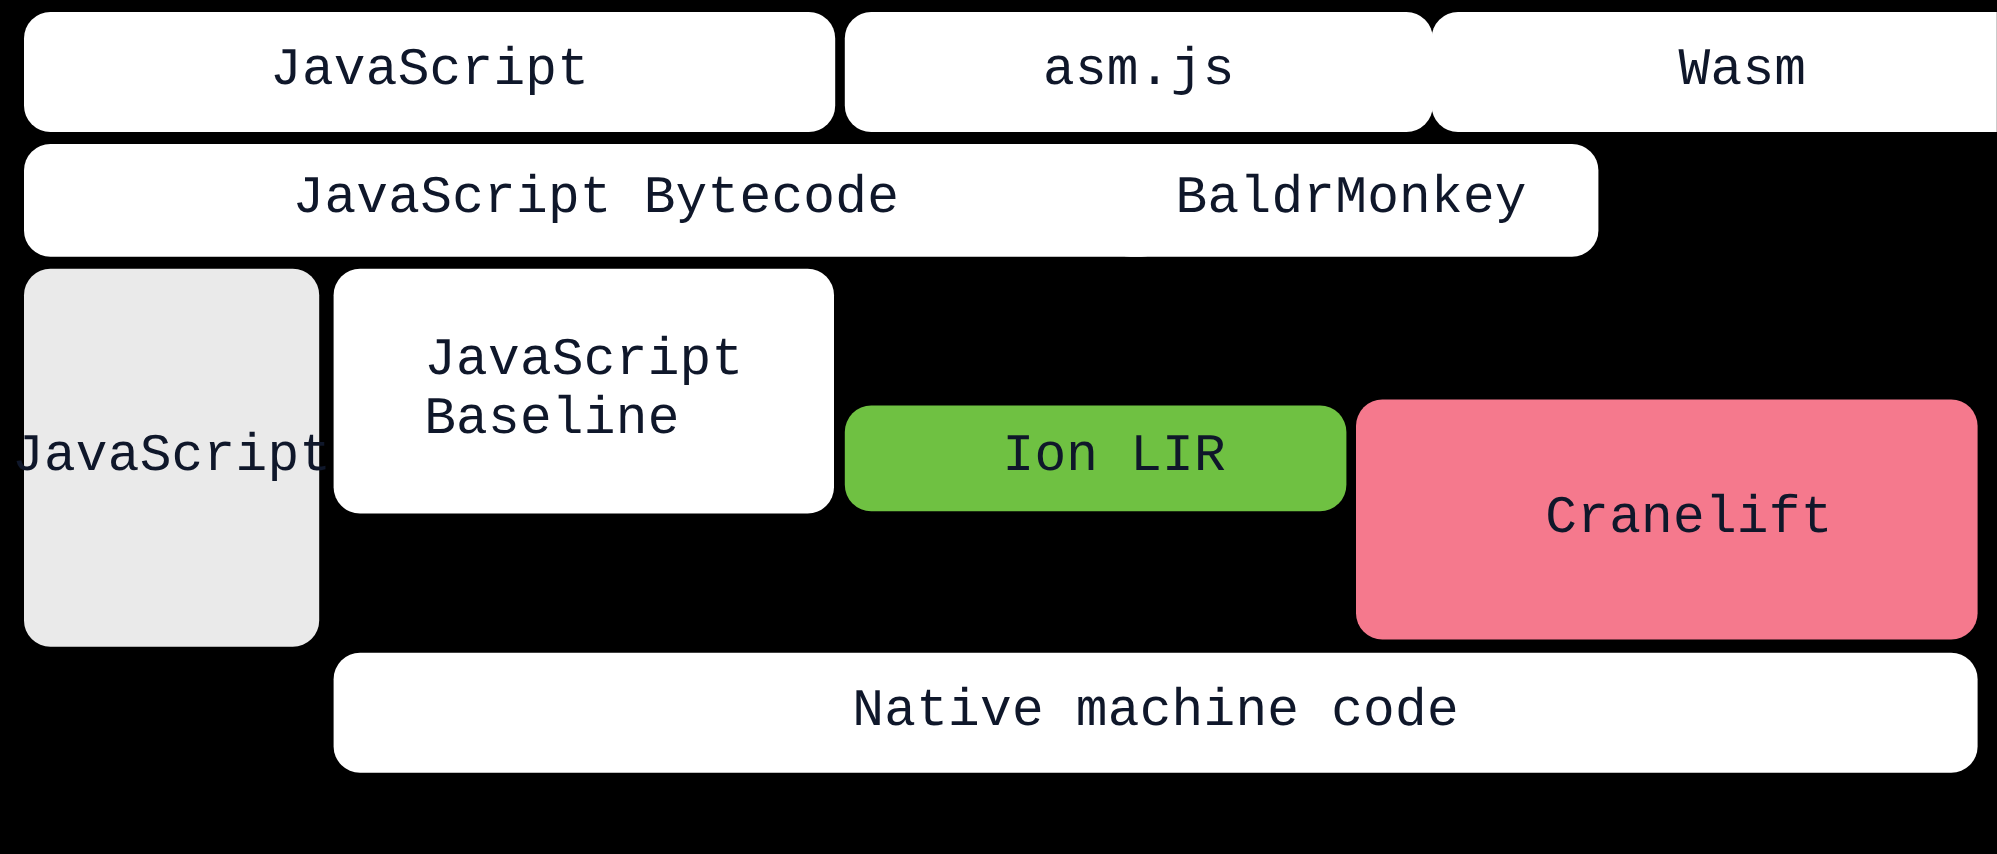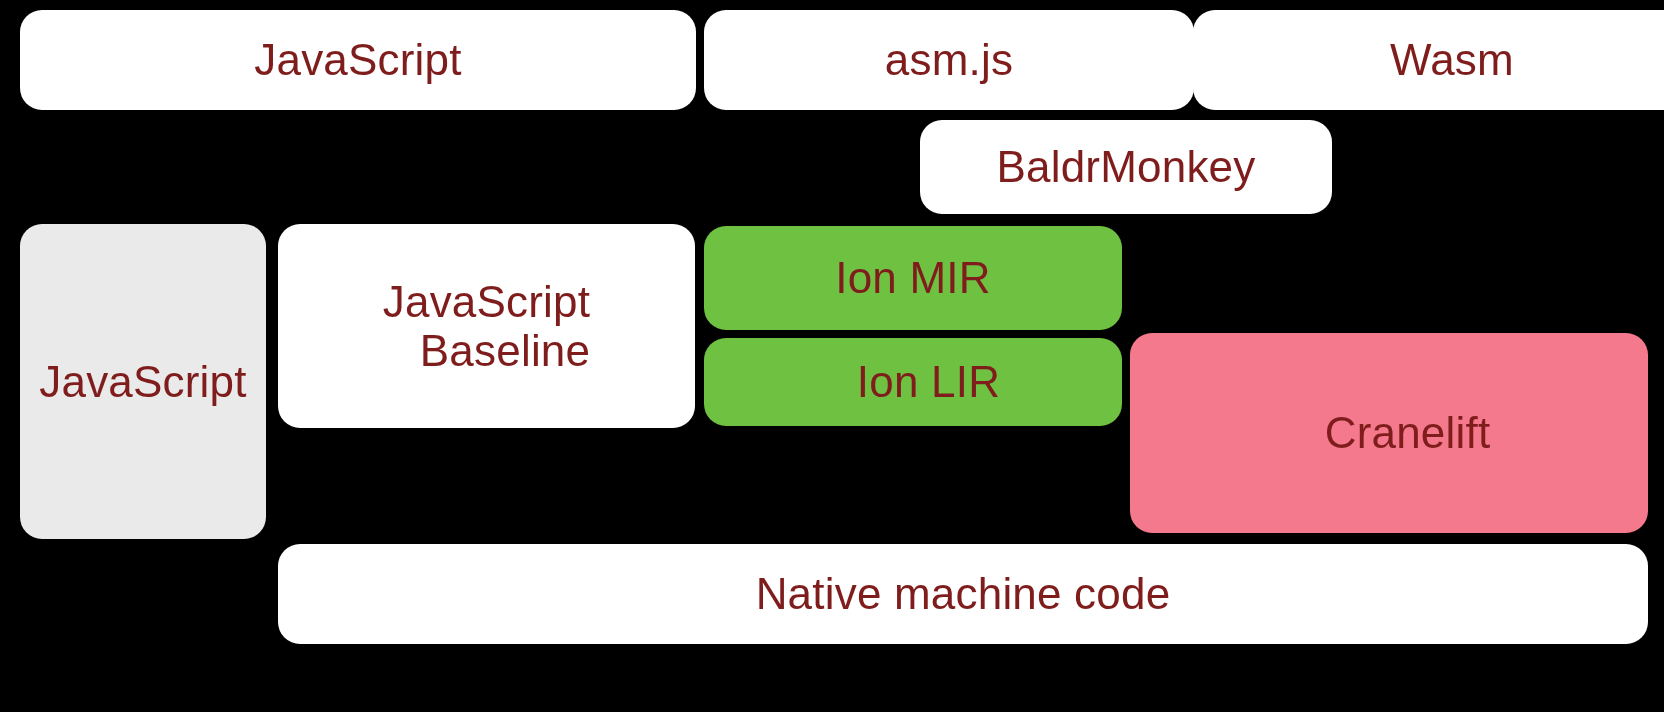--- a/index.html
+++ b/index.html
@@ -19,55 +19,56 @@
     width: 1664px;
     height: 712px;
     background: #000000;
   }
   .box {
     position: absolute;
     box-sizing: border-box;
     display: flex;
     align-items: center;
     justify-content: center;
-    text-align: right;
+    text-align: left;
     border-radius: 22px;
-    color: #7f1d1d;
+    color: #0f172a;
     font-size: 44px;
     line-height: 1.12;
     font-weight: 400;
     letter-spacing: 0.2px;
     white-space: pre-line;
     user-select: none;
+    font-family: Liberation Mono, monospace;
   }
   .fill-white { background: #FFFFFF; }
   .fill-gray  { background: #EAEAEA; }
   .fill-green { background: #6FC142; }
   .fill-pink  { background: #F5798D; padding-left: 37px; }
 </style>
 </head>
 <body>
 
 <div id="diagram">
 
   <div class="box fill-white" style="left:20px; top:10px; width:676px; height:100px;">JavaScript</div>
 
   <div class="box fill-white" style="left:704px; top:10px; width:490px; height:100px;">asm.js</div>
 
   <div class="box fill-white" style="left:1193px; top:10px; width:518px; height:100px;">Wasm</div>
 
+  <div class="box fill-white" style="left:20px; top:120px; width:953px; height:94px;">JavaScript Bytecode</div>
 
   <div class="box fill-white" style="left:920px; top:120px; width:412px; height:94px;">BaldrMonkey</div>
 
   <div class="box fill-gray" style="left:20px; top:224px; width:246px; height:315px;">JavaScript</div>
 
   <div class="box fill-white" style="left:278px; top:224px; width:417px; height:204px;">JavaScript
 Baseline</div>
 
-  <div class="box fill-green" style="left:704px; top:226px; width:418px; height:104px;">Ion MIR</div>
 
   <div class="box fill-green" style="left:704px; top:338px; width:418px; height:88px;padding-left:31px;">Ion LIR</div>
 
   <div class="box fill-pink" style="left:1130px; top:333px; width:518px; height:200px;">Cranelift</div>
 
 
   <div class="box fill-white" style="left:278px; top:544px; width:1370px; height:100px;">Native machine code</div>
 
 </div>
 

